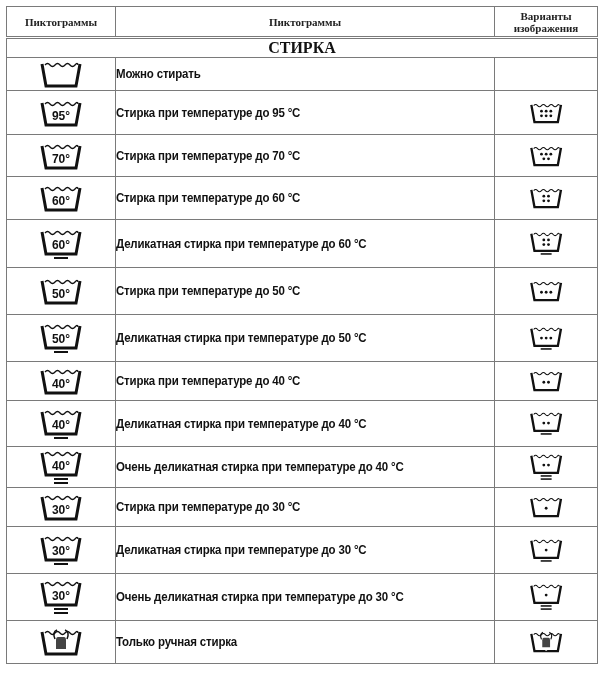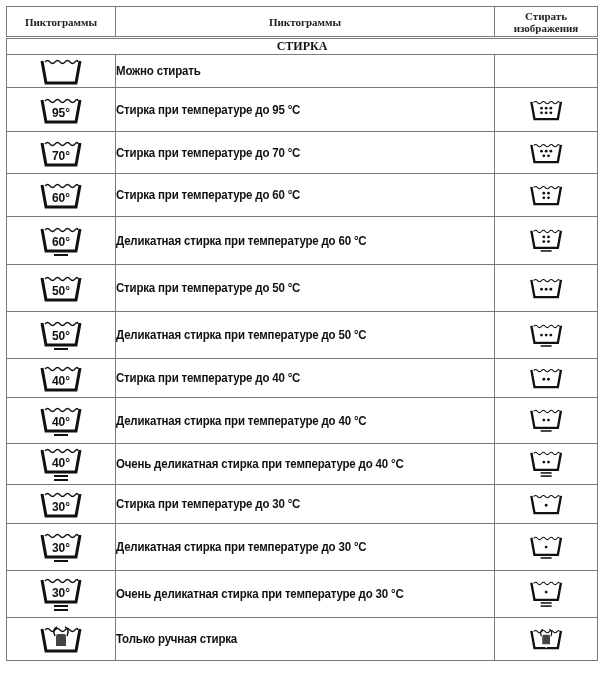--- a/index.html
+++ b/index.html
@@ -10,21 +10,21 @@
   }
   table.care td, table.care th {
     border:1.5px solid #7a7a7a; padding:0; vertical-align:middle;
   }
   col.c1 { width:109px; } col.c2 { width:379px; } col.c3 { width:103px; }
   th {
     font-family:"Liberation Serif", serif; font-weight:bold; font-size:11px;
     color:#222; text-align:center; height:29px; line-height:12px;
   }
   tr.section td {
-    font-family:"Liberation Serif", serif; font-weight:bold; font-size:12px;
+    font-family:"Liberation Serif", serif; font-weight:bold; font-size:16px;
     text-align:center; height:14px; color:#111;
     border-top:3px double #7a7a7a;
   }
   td.pic, td.var { text-align:right; }
   td.desc {
     font-family:"Liberation Sans", sans-serif; font-weight:bold; font-size:12.5px;
     color:#111; padding-left:8px; letter-spacing:-0.2px; transform-origin:left;
   }
   td.desc span { display:inline-block; transform:scaleX(0.92); transform-origin:left center; }
   svg { display:block; margin:0 auto; }
@@ -35,21 +35,21 @@
 <table class="care">
   <colgroup>
       <col class="c1">
       <col class="c2">
       <col class="c3">
     </colgroup>
   <thead>
     <tr>
       <th>Пиктограммы</th>
       <th>Пиктограммы</th>
-      <th>Стирать изображения</th>
+      <th>Варианты изображения</th>
     </tr>
   </thead>
   <tbody id="tbody">
     <tr class="section">
       <td colspan="3">СТИРКА</td>
     </tr>
   <tr style="height: 33px; border-radius: 16px;">
         <td class="pic"><span><svg width="44" height="30" viewBox="0 0 44 30">
               <path d="M6,6 q2.5,-3 5,0 q2.5,3 5,0 q2.5,-3 5,0 q2.5,3 5,0 q2.5,-3 5,0 q2.5,3 5,0 q2.5,-3 3,0" fill="none" stroke="#111" stroke-width="1.3"></path>
               <path d="M3,5 L7,27 L37,27 L41,5" fill="none" stroke="#111" stroke-width="3" stroke-linejoin="miter"></path>

